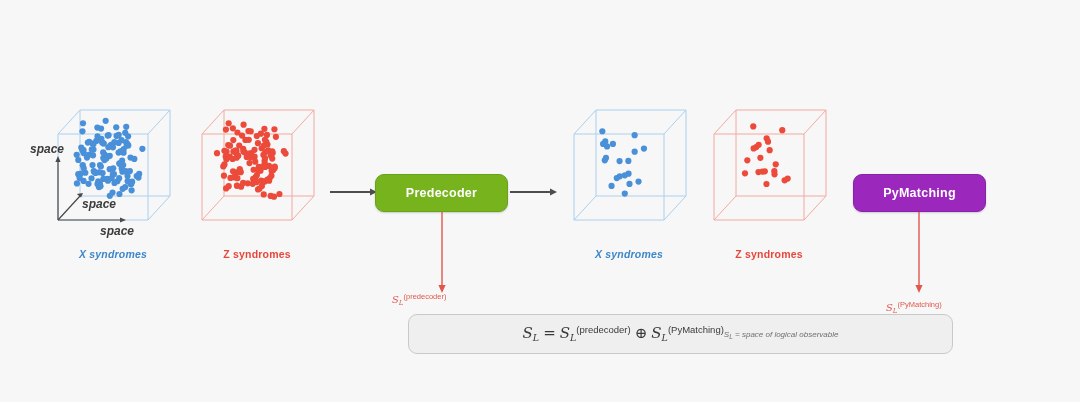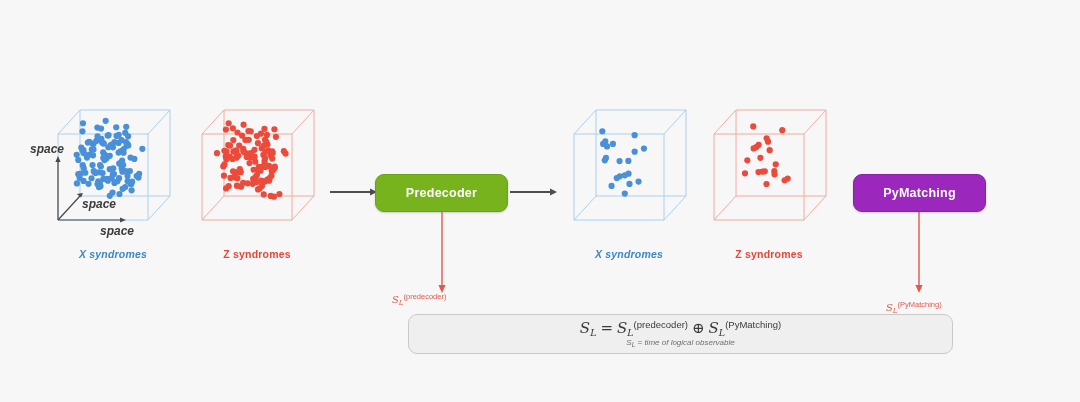--- a/index.html
+++ b/index.html
@@ -63,21 +63,21 @@
   }
 
   
   .formula-box {
     position: absolute;
     background: #efefef;
     border: 1px solid #c9c9c9;
     border-radius: 9px;
     box-sizing: border-box;
     display: flex;
-    flex-direction: column;
+    flex-direction: row;
     align-items: center;
     justify-content: center;
   }
   .formula-main {
     font-family: "DejaVu Serif", serif;
     font-size: 15px;
     color: #3a3a3a;
     white-space: nowrap;
     line-height: 1;
   }
@@ -522,17 +522,17 @@
 
   <div class="sig-label" style="left:886px; top:300px;">
     <span class="var">S</span><sub>L</sub><sup>(PyMatching)</sup>
   </div>
 
   <div class="formula-box" style="left:408px; top:314px; width:545px; height:40px;">
     <div class="formula-main">
       <span class="var">S</span><sub>L</sub><span class="op">=</span><span class="var">S</span><sub>L</sub><sup>(predecoder)</sup><span class="op">⊕</span><span class="var">S</span><sub>L</sub><sup>(PyMatching)</sup>
     </div>
     <div class="formula-sub">
-      <span>S</span><sub>L</sub><span> = time of logical observable</span>
+      <span>S</span><sub>L</sub><span> = space of logical observable</span>
     </div>
   </div>
 
 </div>
 
 </body></html>

